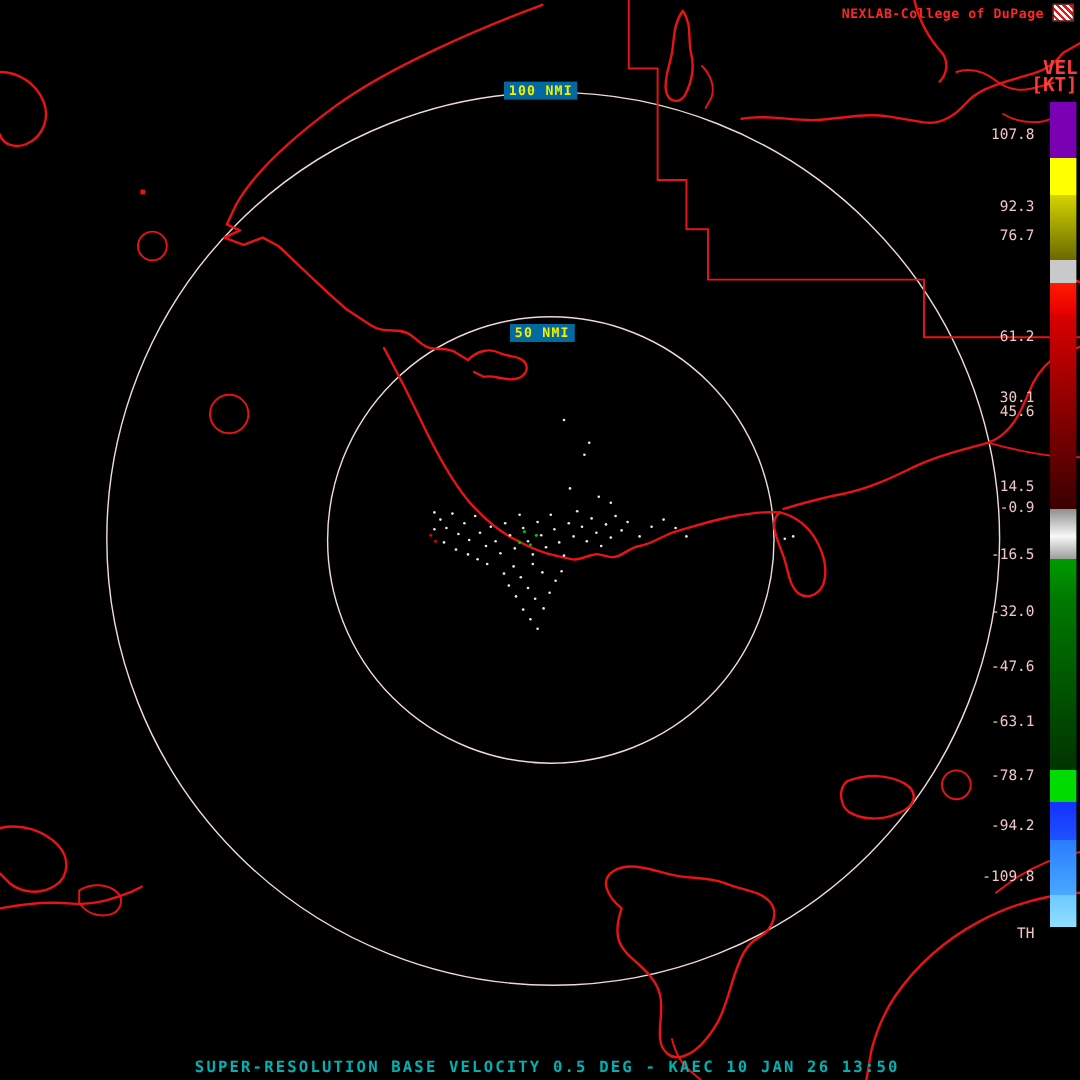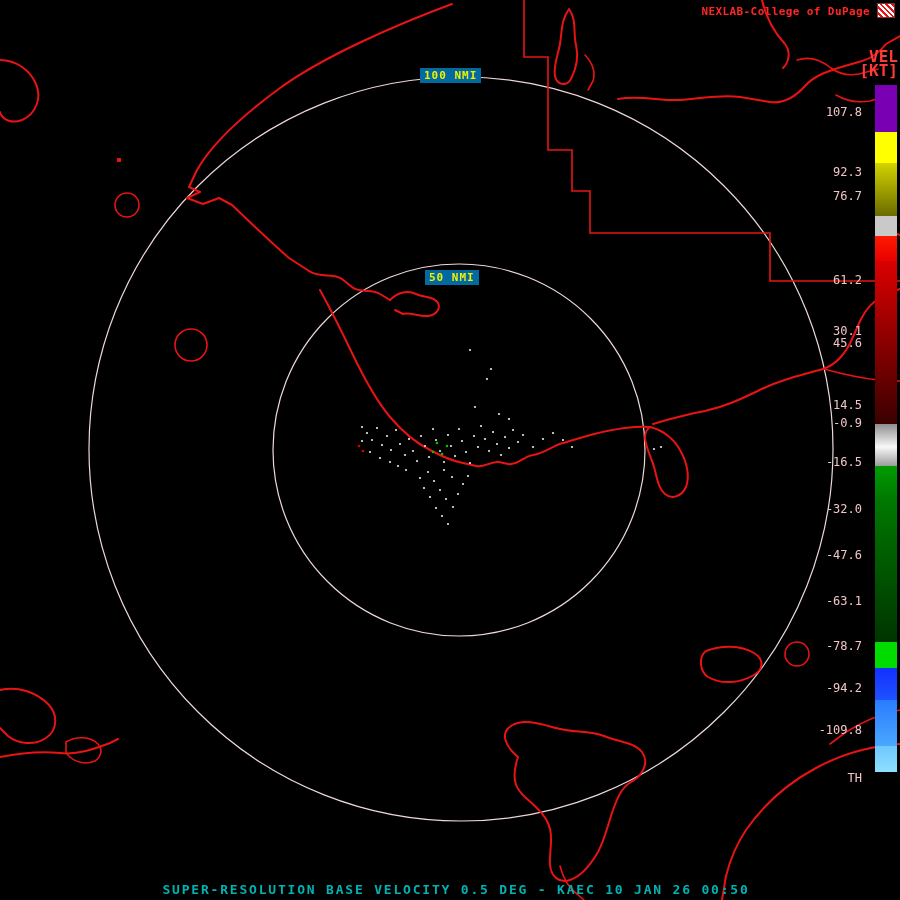--- a/index.html
+++ b/index.html
@@ -196,14 +196,14 @@
     <span class="scale-label" style="top:455px;">-16.5</span>
     <span class="scale-label" style="top:502px;">-32.0</span>
     <span class="scale-label" style="top:548px;">-47.6</span>
     <span class="scale-label" style="top:594px;">-63.1</span>
     <span class="scale-label" style="top:639px;">-78.7</span>
     <span class="scale-label" style="top:681px;">-94.2</span>
     <span class="scale-label" style="top:723px;">-109.8</span>
     <span class="scale-label" id="th-label" style="top:771px;">TH</span>
   </div>
 
-  <div id="caption">SUPER-RESOLUTION BASE VELOCITY 0.5 DEG - KAEC 10 JAN 26 00:50</div>
+  <div id="caption">SUPER-RESOLUTION BASE VELOCITY 0.5 DEG - KAEC 10 JAN 26 13:50</div>
 </div>
 
 </body></html>

